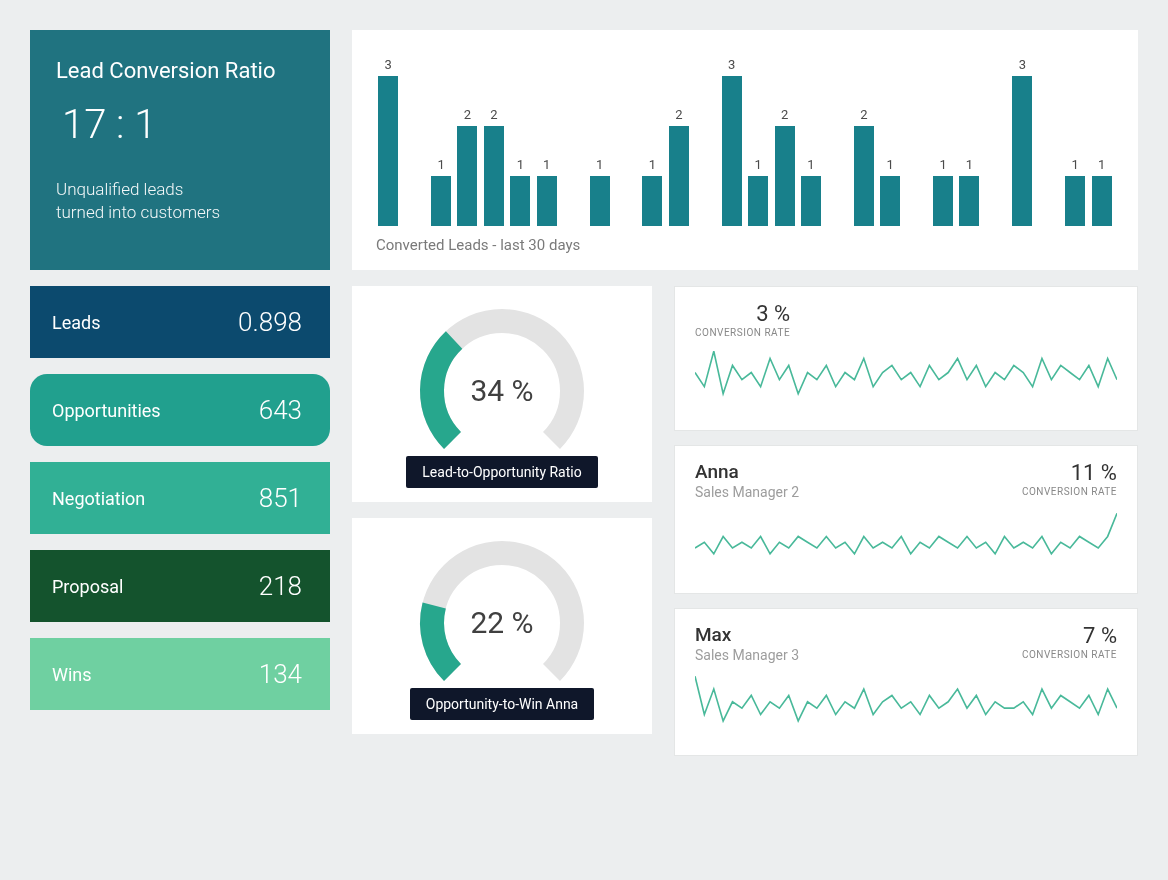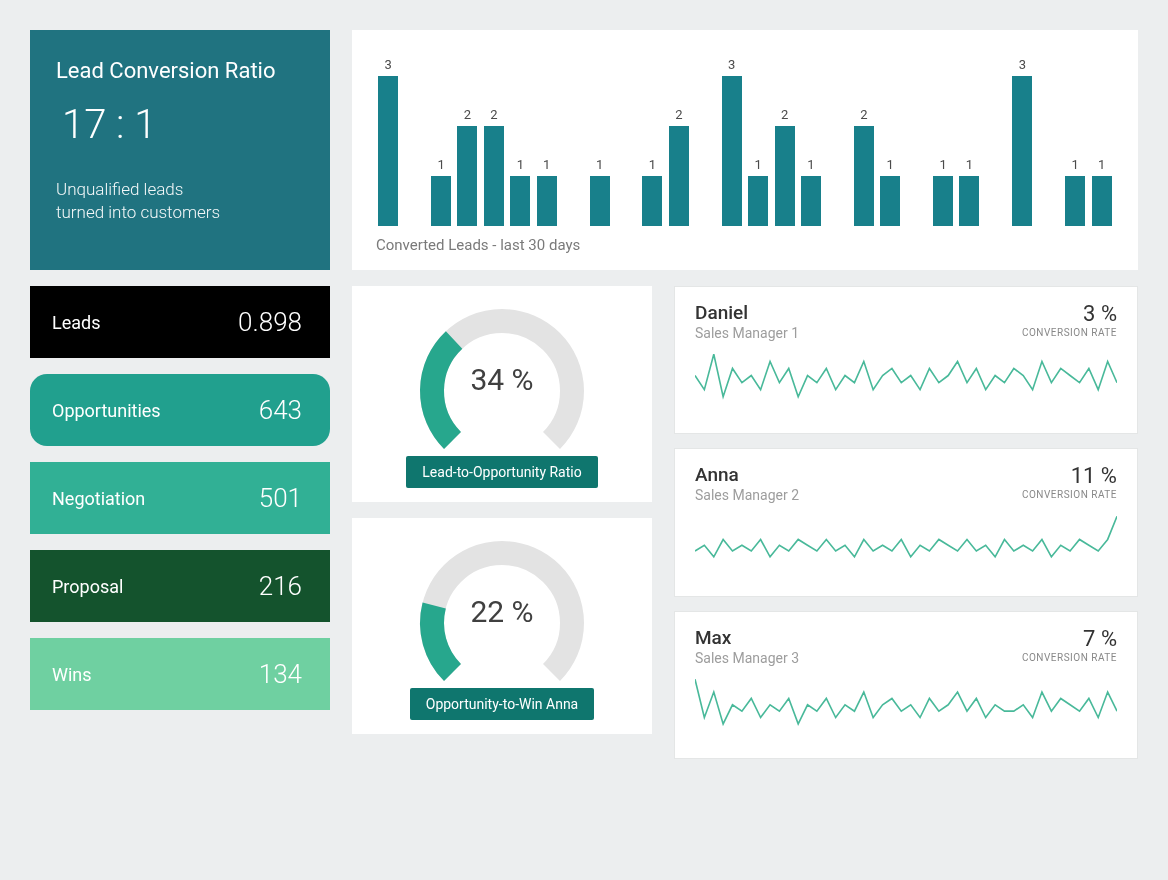--- a/index.html
+++ b/index.html
@@ -34,21 +34,21 @@
   .tile {
     grid-column: 1;
     color:#fff;
     display:flex;
     align-items:center;
     justify-content:space-between;
     padding:0 28px 0 22px;
   }
   .tile .label{font-size:18px;font-weight:400;}
   .tile .value{font-size:26px;font-weight:300;}
-  .t0{background:#000000;grid-row:2;}
+  .t0{background:#0c4a6e;grid-row:2;}
   .t1{background:#21a08e;grid-row:3;border-radius:17px;}
   .t2{background:#31b095;grid-row:4;gap:21px;}
   .t3{background:#14532d;grid-row:5;}
   .t4{background:#6fd0a1;grid-row:6;}
   
   .bars-card{
     grid-column:2 / span 2;
     grid-row:1;
     background:#fff;
     padding:14px 24px 16px 24px;
@@ -72,26 +72,26 @@
     flex:1;
     background:#fff;
     display:flex;
     flex-direction:column;
     align-items:center;
     padding:20px 14px 14px 14px;
   }
   .gauge{position:relative;width:190px;height:150px;}
   .gauge svg{position:absolute;inset:0;}
   .gauge-val{
-    position:absolute;left:0;right:0;top:56px;
+    position:absolute;left:0;right:0;top:67px;
     text-align:center;font-size:30px;color:#404040;font-weight:400;
   }
   .gauge-caption{
     margin-top:auto;
-    background:#0f766e;
+    background:#0f172a;
     color:#fff;
     font-size:14px;
     padding:8px 16px;
     border-radius:2px;
     text-align:center;
   }
   
   .managers{
     grid-column:3;
     grid-row:2 / span 5;
@@ -133,25 +133,25 @@
   <div class="tile t0">
     <span class="label">Leads</span>
     <span class="value">0.898</span>
   </div>
   <div class="tile t1">
     <span class="label">Opportunities</span>
     <span class="value">643</span>
   </div>
   <div class="tile t2">
     <span class="label">Negotiation</span>
-    <span class="value">501</span>
+    <span class="value">851</span>
   </div>
   <div class="tile t3">
     <span class="label">Proposal</span>
-    <span class="value">216</span>
+    <span class="value">218</span>
   </div>
   <div class="tile t4">
     <span class="label">Wins</span>
     <span class="value">134</span>
   </div>
 
   <div class="bars-card">
     <div class="bars" id="bars">
         <div class="bar-wrap">
           <div class="lbl">3</div>
@@ -288,24 +288,20 @@
   </svg>
         <div class="gauge-val">22 %</div>
       </div>
       <div class="gauge-caption">Opportunity-to-Win Anna</div>
     </div>
   </div>
 
   <div class="managers" id="managers">
       <div class="mgr">
         <div class="mgr-head">
-          <div>
-            <div class="mgr-name">Daniel</div>
-            <div class="mgr-role">Sales Manager 1</div>
-          </div>
           <div class="mgr-rate">
             <div class="pct">3 %</div>
             <div class="cap">CONVERSION RATE</div>
           </div>
         </div>
         <div class="spark"><svg viewBox="0 0 420 70" preserveAspectRatio="none">
             <path d="M0.0 25.0 L9.3 38.3 L18.7 5.0 L28.0 45.0 L37.3 18.3 L46.7 31.7 L56.0 25.0 L65.3 38.3 L74.7 11.7 L84.0 31.7 L93.3 18.3 L102.7 45.0 L112.0 25.0 L121.3 31.7 L130.7 18.3 L140.0 38.3 L149.3 25.0 L158.7 31.7 L168.0 11.7 L177.3 38.3 L186.7 25.0 L196.0 18.3 L205.3 31.7 L214.7 25.0 L224.0 38.3 L233.3 18.3 L242.7 31.7 L252.0 25.0 L261.3 11.7 L270.7 31.7 L280.0 18.3 L289.3 38.3 L298.7 25.0 L308.0 31.7 L317.3 18.3 L326.7 25.0 L336.0 38.3 L345.3 11.7 L354.7 31.7 L364.0 18.3 L373.3 25.0 L382.7 31.7 L392.0 18.3 L401.3 38.3 L410.7 11.7 L420.0 31.7 " stroke="#49b99a" stroke-width="1.6" fill="none"></path>
           </svg></div>
       </div>
       <div class="mgr">

